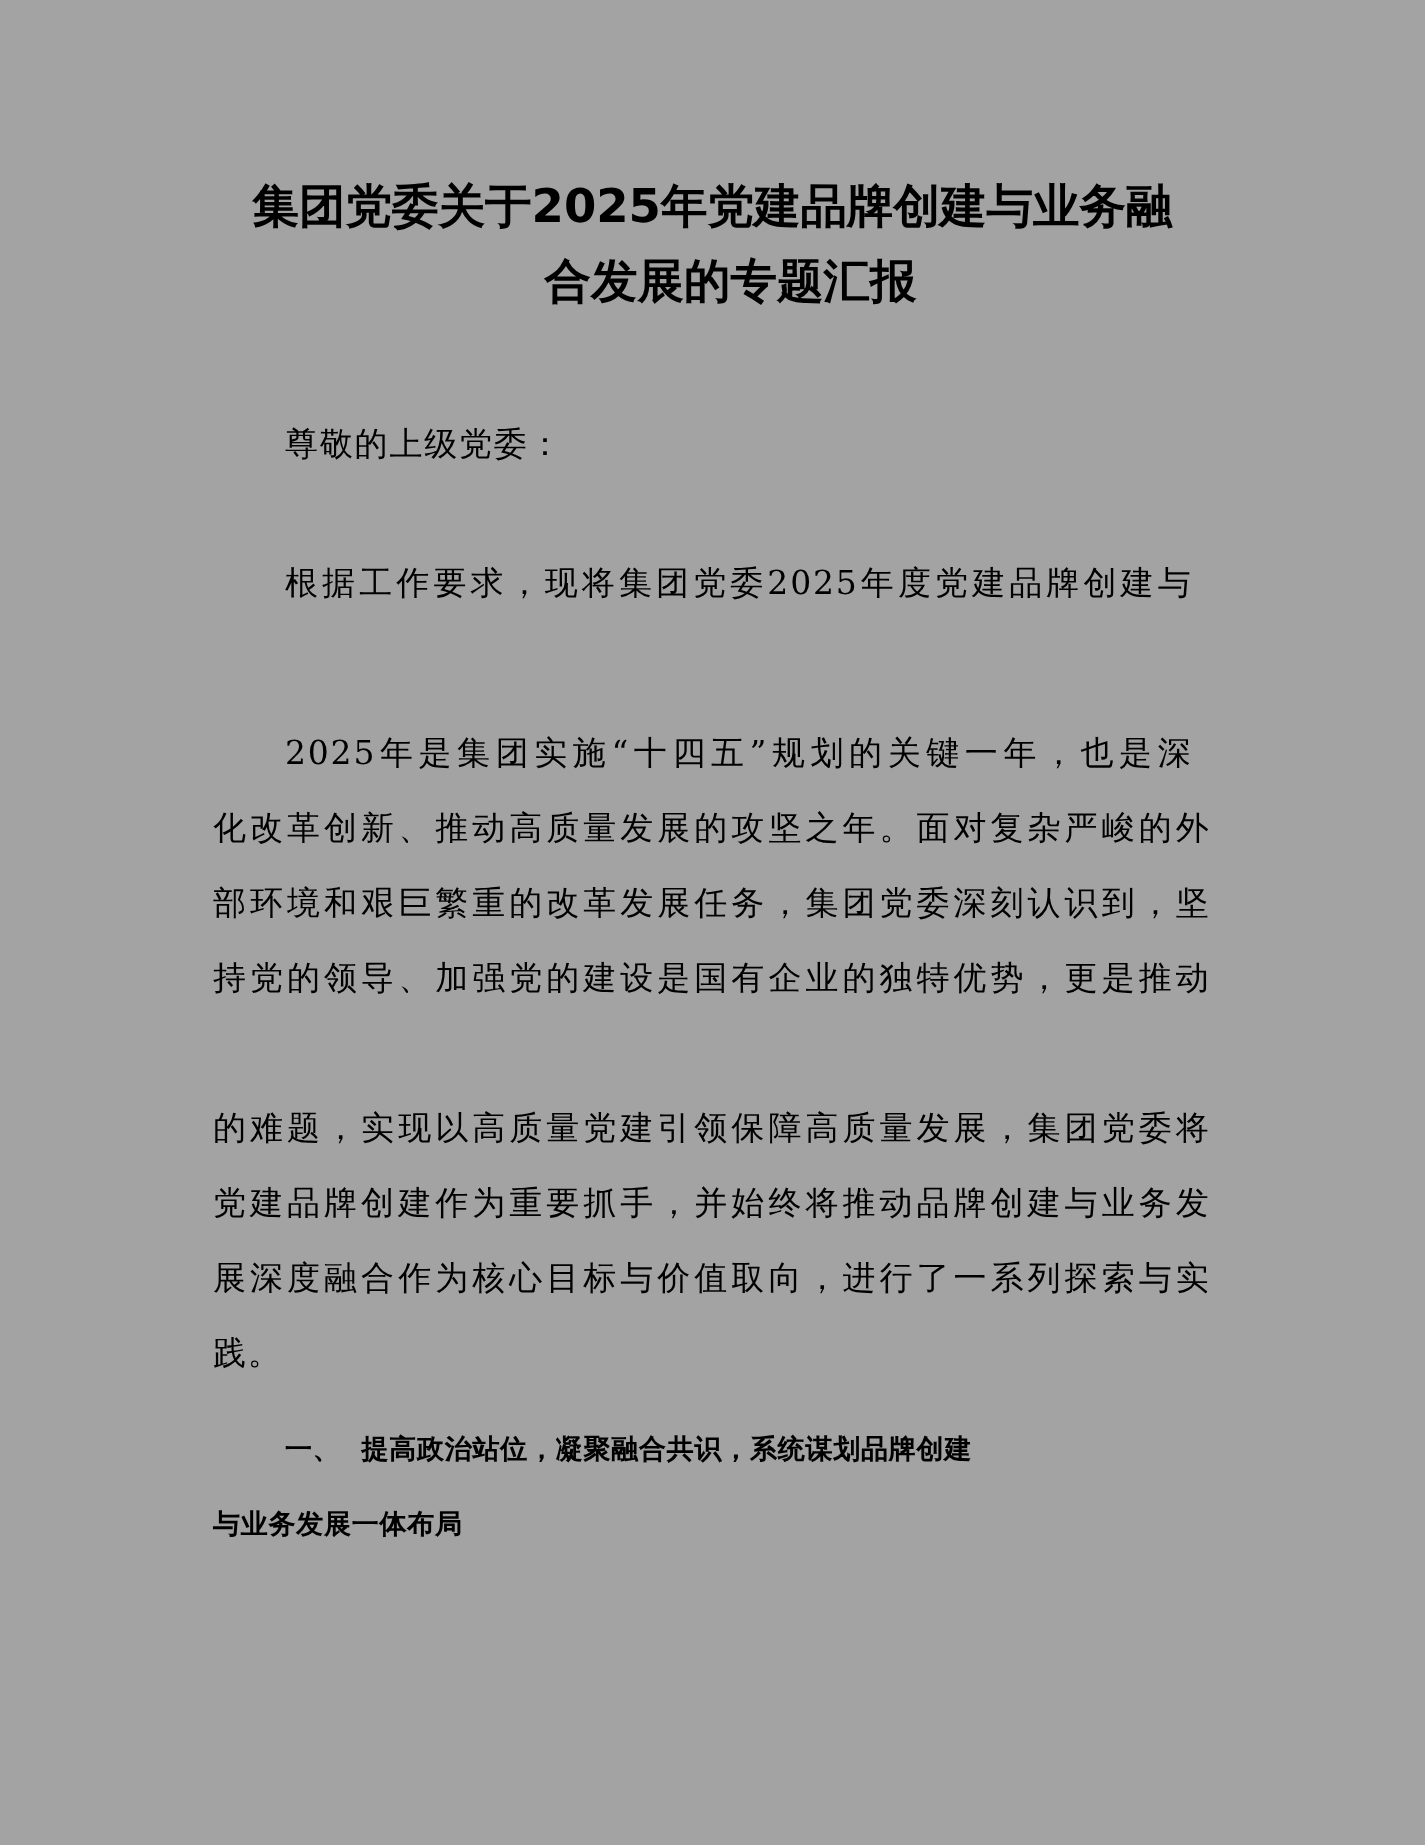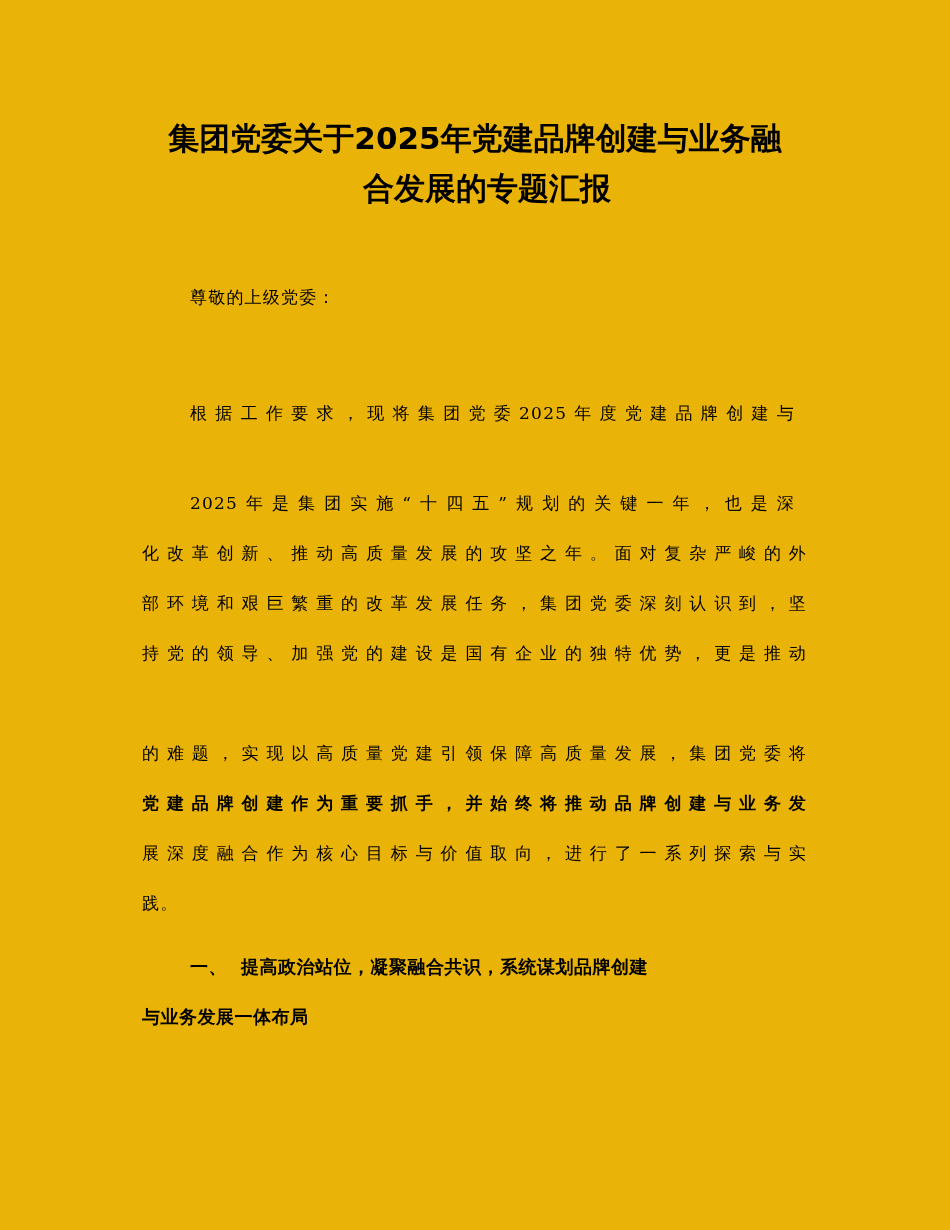--- a/index.html
+++ b/index.html
@@ -12,38 +12,38 @@
       height: 1230px;
       position: relative;
       overflow: hidden;
       color: #000000;
     }
     .page {
       position: absolute;
       left: 0; top: 0;
       width: 950px;
       height: 1230px;
-      background: #eab308;
+      background: #a3a3a3;
     }
     .title-line {
       position: absolute;
       left: 0;
       width: 950px;
       text-align: center;
       font-family: "DejaVu Sans", sans-serif;
       font-weight: bold;
       font-size: 31px;
       line-height: 40px;
       letter-spacing: 0px;
       white-space: nowrap;
     }
     .line {
       position: absolute;
       font-family: "DejaVu Serif", serif;
-      font-size: 17px;
+      font-size: 22px;
       line-height: 30px;
       white-space: nowrap;
       letter-spacing: 1.2px;
     }
     .line.justify {
       width: 665px;
       text-align: justify;
       text-align-last: justify;
     }
     .heading-line {
@@ -63,28 +63,28 @@
 </head>
 <body>
 
 <div class="page">
 
   <div class="title-line" style="top:118px;">集团党委关于2025年党建品牌创建与业务融</div>
   <div class="title-line" style="top:168px;padding-left:12px;">合发展的专题汇报</div>
 
   <div class="line" style="left:190px; top:282px;">尊敬的上级党委：</div>
 
-  <div class="line justify" style="left:190px; width:605px; top:375px;margin-top:23px;">根据工作要求，现将集团党委2025年度党建品牌创建与</div>
+  <div class="line justify" style="left:190px; width:605px; top:375px;">根据工作要求，现将集团党委2025年度党建品牌创建与</div>
 
   <div class="line justify" style="left:190px; width:605px; top:488px;">2025年是集团实施“十四五”规划的关键一年，也是深</div>
   <div class="line justify" style="left:142px; top:538px;">化改革创新、推动高质量发展的攻坚之年。面对复杂严峻的外</div>
   <div class="line justify" style="left:142px; top:588px;">部环境和艰巨繁重的改革发展任务，集团党委深刻认识到，坚</div>
   <div class="line justify" style="left:142px; top:638px;">持党的领导、加强党的建设是国有企业的独特优势，更是推动</div>
   <div class="line justify" style="left:142px; top:738px;">的难题，实现以高质量党建引领保障高质量发展，集团党委将</div>
-  <div class="line justify" style="left:142px; top:788px;font-weight:bold;">党建品牌创建作为重要抓手，并始终将推动品牌创建与业务发</div>
+  <div class="line justify" style="left:142px; top:788px;">党建品牌创建作为重要抓手，并始终将推动品牌创建与业务发</div>
   <div class="line justify" style="left:142px; top:838px;">展深度融合作为核心目标与价值取向，进行了一系列探索与实</div>
   <div class="line" style="left:142px; top:888px;">践。</div>
 
   <div class="heading-line" style="left:190px; top:952px;">
     <span class="heading-num">一、</span><span>提高政治站位，凝聚融合共识，系统谋划品牌创建</span>
   </div>
   <div class="heading-line" style="left:142px; top:1002px;">与业务发展一体布局</div>
 
 </div>
 

